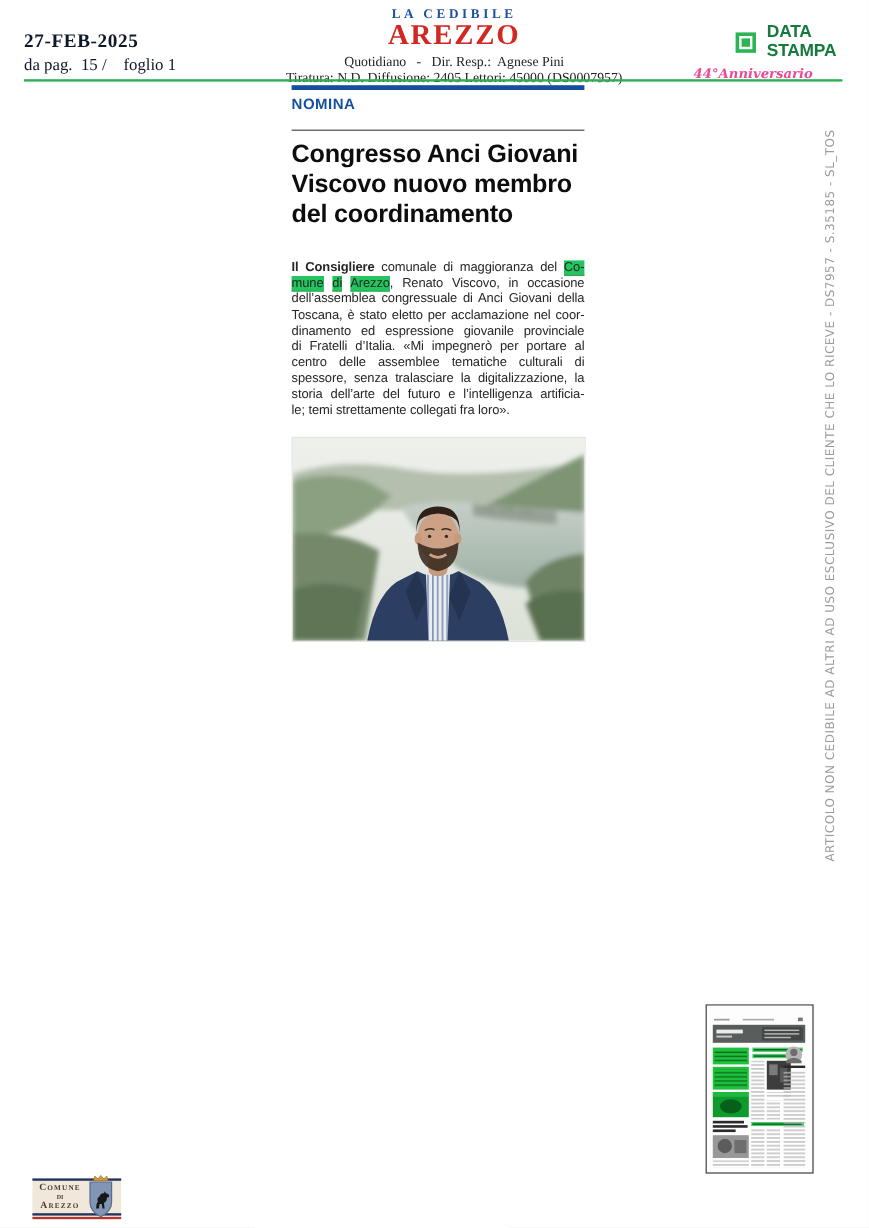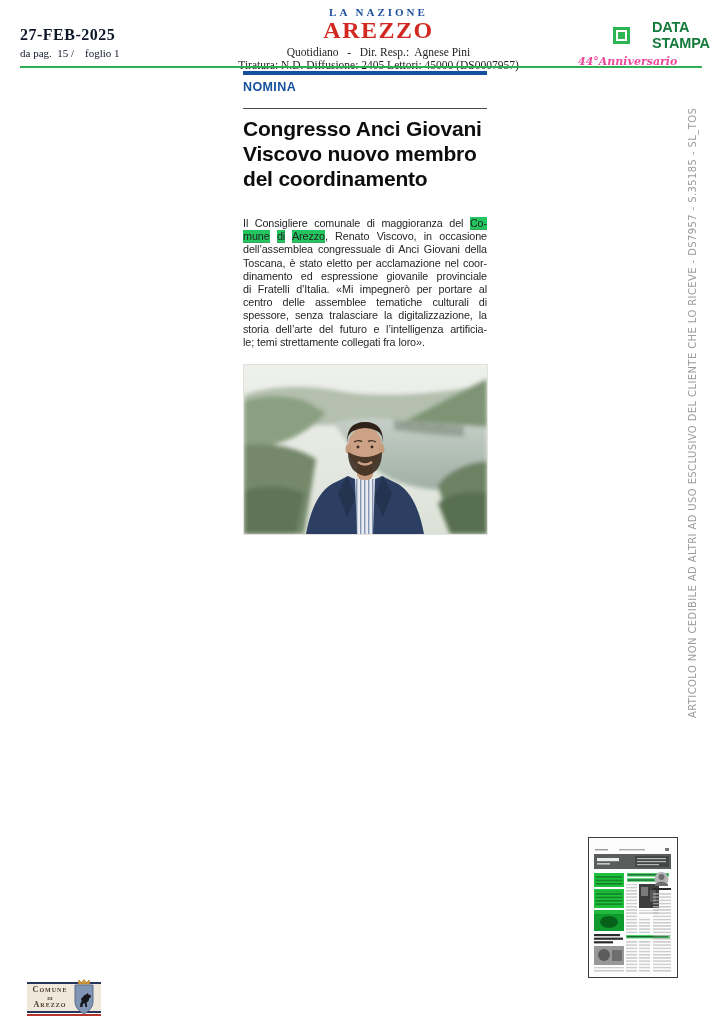--- a/index.html
+++ b/index.html
@@ -4,42 +4,42 @@
 <style>
   * { margin:0; padding:0; box-sizing:border-box; }
   html,body { background:#f4f4f4; }
   .page {
     position:relative; width:724px; height:1023px; background:#ffffff;
     font-family:"Liberation Sans", sans-serif; overflow:hidden; margin:0 auto;
   }
   
   .clip-date { position:absolute; left:20px; top:26px; font-family:"Liberation Serif", serif; color:#0f172a; }
   .clip-date .d1 { font-size:16px; font-weight:bold; letter-spacing:0.5px; }
-  .clip-date .d2 { font-size:11px; margin-top:3px; white-space:pre; }
+  .clip-date .d2 { font-size:14px; margin-top:3px; white-space:pre; }
   .masthead { position:absolute; left:237px; top:6px; width:283px; text-align:center; }
   .mh-top  { font-family:"Liberation Serif", serif; font-weight:bold; font-size:11px; letter-spacing:3px; color:#1c4f9e; }
   .mh-name { font-family:"Liberation Serif", serif; font-weight:bold; font-size:24px; letter-spacing:1.5px; color:#d22822; line-height:1.0; }
   .mh-info { font-family:"Liberation Serif", serif; font-size:11.5px; color:#222; white-space:pre; line-height:13px; }
   .mh-info.first { margin-top:4px; }
   .agency { position:absolute; left:578px; top:19px; width:130px; }
-  .agency-row { display:flex; align-items:center; gap:22px;padding-left:35px; }
+  .agency-row { display:flex; align-items:center; gap:9px;padding-left:35px; }
   .ds-square { position:relative; width:17px; height:17px; background:#2db553; flex:0 0 auto; }
   .ds-square .inner { position:absolute; left:3px; top:3px; right:3px; bottom:3px; border:2.5px solid #ffffff; }
   .ds-name { font-size:14.5px; font-weight:bold; color:#157a3c; letter-spacing:-0.2px; }
   .ds-anniv { margin-top:4px; font-family:"DejaVu Serif", serif; font-style:italic; font-weight:bold; font-size:11px; color:#ec4899; }
   .rule-green { position:absolute; left:20px; top:66px; width:682px; height:2px; background:#2fae53; }
   
   .kicker-bar  { position:absolute; left:243px; top:71px; width:244px; height:4px; background:#15509f; }
   .kicker      { position:absolute; left:243px; top:80px; width:244px; font-size:12.5px; font-weight:bold; letter-spacing:0.4px; color:#15509f; }
   .kicker-rule { position:absolute; left:243px; top:108px; width:244px; height:1px; background:#4a4a4a; }
   .headline { position:absolute; left:243px; top:116px; width:260px; font-size:21px; font-weight:bold; color:#0d0d0d; line-height:25px; letter-spacing:-0.2px; }
   .article-body { position:absolute; left:243px; top:217px; width:244px; font-size:10.8px; line-height:13.2px; color:#262626; letter-spacing:-0.1px; }
   .body-line { text-align:justify; text-align-last:justify; white-space:nowrap; }
   .body-line.last { text-align-last:left; }
-  .body-line .b { font-weight:normal;margin-top:20px; }
+  .body-line .b { font-weight:bold;margin-top:20px; }
   .body-line .hl { background:#22c55e; border-bottom:1.5px solid #3aa55a; }
   .photo { position:absolute; left:243px; top:364px; width:245px; height:171px; border:1px solid #e2e2df; }
   .photo svg { display:block; }
   
   .note-vertical {
     position:absolute; left:687px; top:158px; height:560px; width:16px;
     writing-mode:vertical-rl; transform:rotate(180deg);
     font-family:"DejaVu Sans", sans-serif; font-size:10px; letter-spacing:0.4px;
     color:#9b9b9b; white-space:nowrap;
   }
@@ -61,21 +61,21 @@
 <body>
 
 <div class="page">
 
   <div class="clip-date">
     <div class="d1">27-FEB-2025</div>
     <div class="d2">da pag.  15 /    foglio 1</div>
   </div>
 
   <div class="masthead">
-    <div class="mh-top">LA NAZIONE</div>
+    <div class="mh-top">LA CEDIBILE</div>
     <div class="mh-name">AREZZO</div>
     <div class="mh-info first">Quotidiano   -   Dir. Resp.:  Agnese Pini</div>
     <div class="mh-info">Tiratura: N.D. Diffusione: 2405 Lettori: 45000 (DS0007957)</div>
   </div>
 
   <div class="agency">
     <div class="agency-row">
       <div class="ds-square">
           <div class="inner"></div>
         </div>

